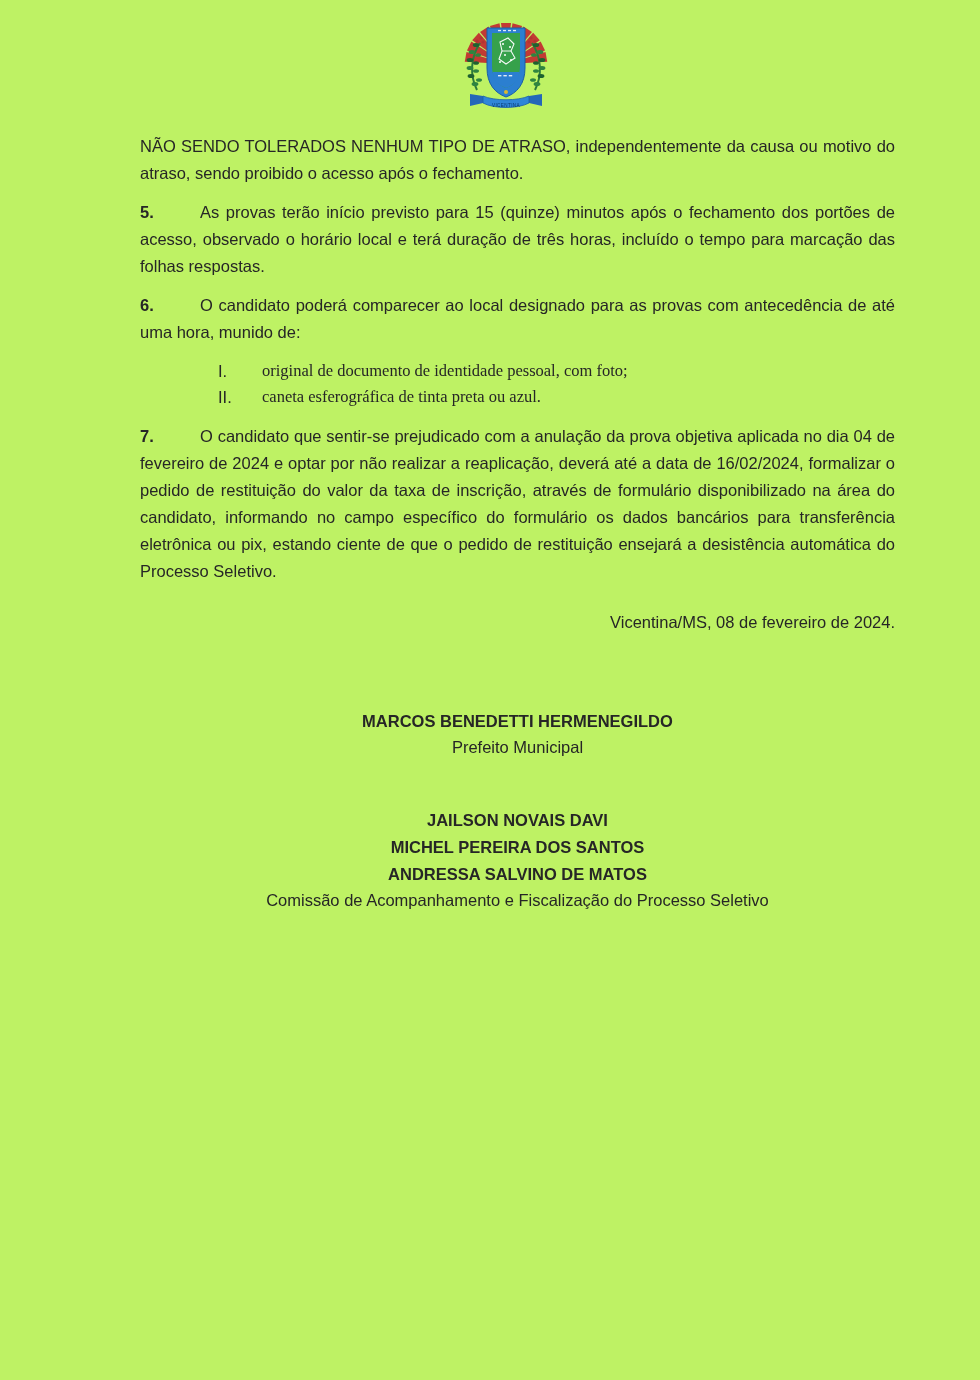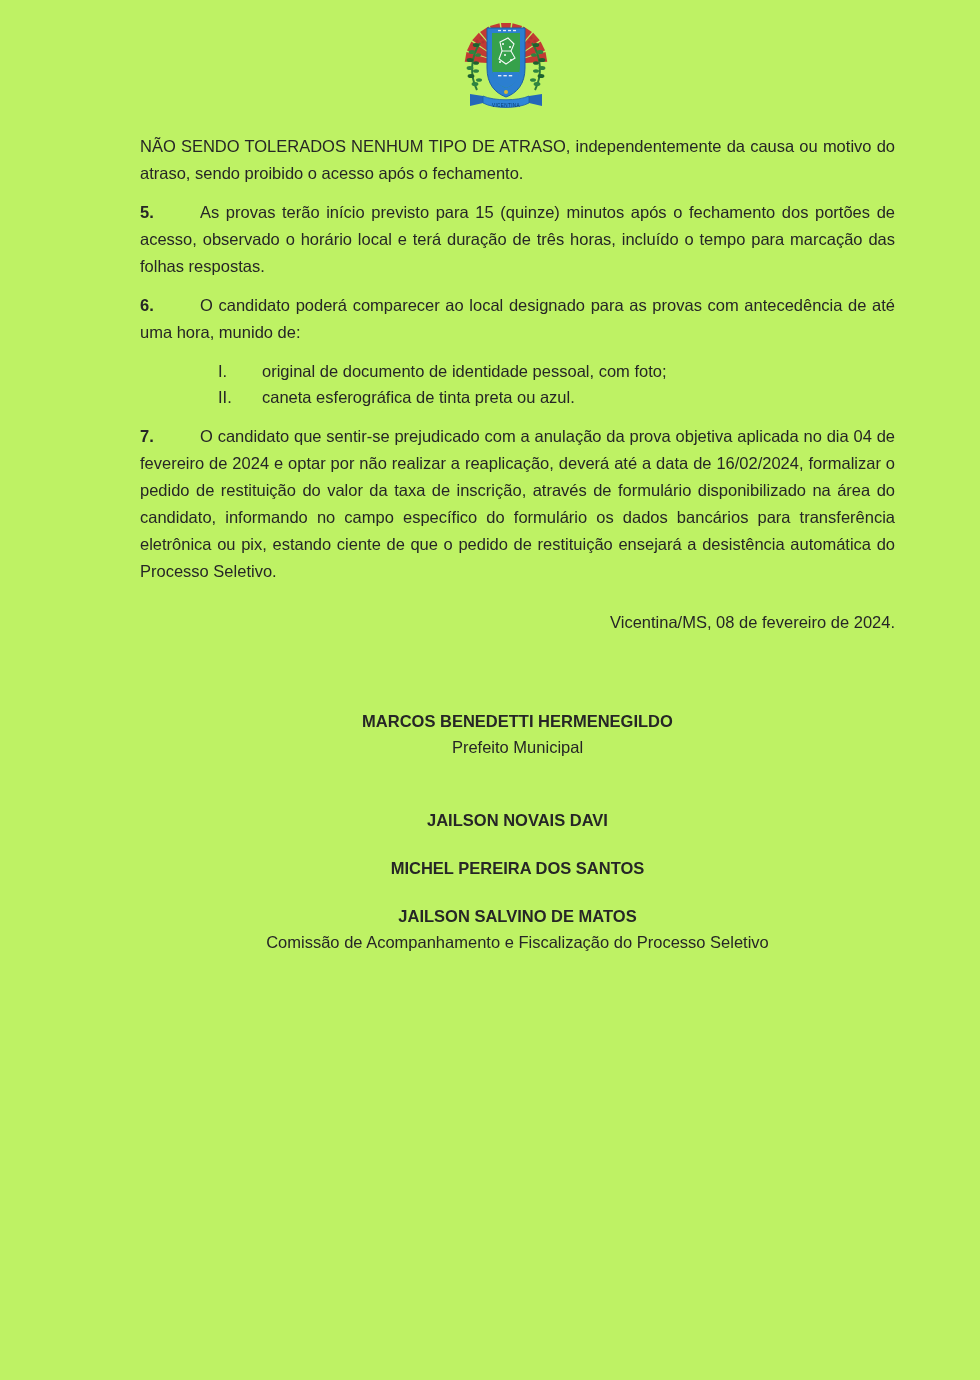--- a/index.html
+++ b/index.html
@@ -38,37 +38,37 @@
   .rlist { margin: 2px 0 13px 0; }
   .rlist-item {
     display: flex;
     line-height: 26px;
   }
   .rmarker {
     flex: none;
     width: 44px;
     margin-left: 78px;
   }
-  .rtext { flex: 1; }
+  .rtext { flex: 1; font-family: Liberation Serif, serif; }
   .dateline {
     margin: 24px 0 0 0;
     line-height: 27px;
     text-align: right;
   }
   .sigs {
     margin-top: 72px;
     text-align: center;
   }
   .sig-name {
     font-weight: bold;
     line-height: 27px;
   }
   .sig-role { line-height: 25px; }
   .sig.mt31 { margin-top: 47px; }
-  .sig.mt21 { margin-top: 21px; }
+  .sig.mt21 { }
 </style>
 </head>
 <body>
 
 <div class="page">
 
   <div class="logo-wrap">
     <svg viewBox="0 0 100 104" width="104" height="104">
 
       <g>
@@ -182,19 +182,19 @@
       </div>
       <div class="sig mt31">
         <div class="sig-name">JAILSON NOVAIS DAVI</div>
         <div class="sig-role"></div>
       </div>
       <div class="sig mt21">
         <div class="sig-name">MICHEL PEREIRA DOS SANTOS</div>
         <div class="sig-role"></div>
       </div>
       <div class="sig mt21">
-        <div class="sig-name">JAILSON SALVINO DE MATOS</div>
+        <div class="sig-name">ANDRESSA SALVINO DE MATOS</div>
         <div class="sig-role">Comissão de Acompanhamento e Fiscalização do Processo Seletivo</div>
       </div>
     </div>
 
   </div>
 </div>
 
 </body></html>

